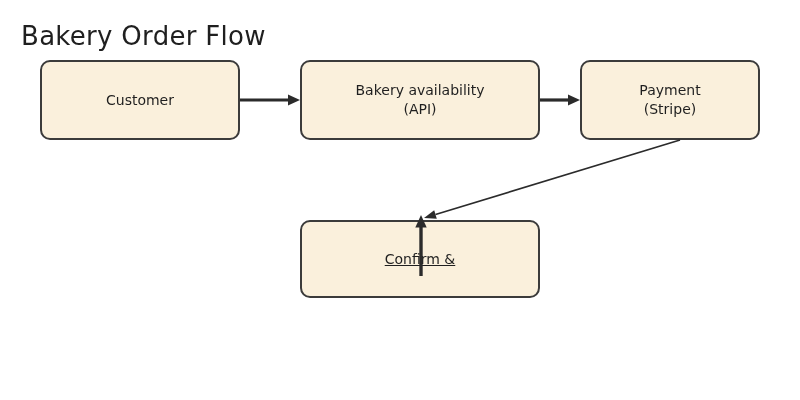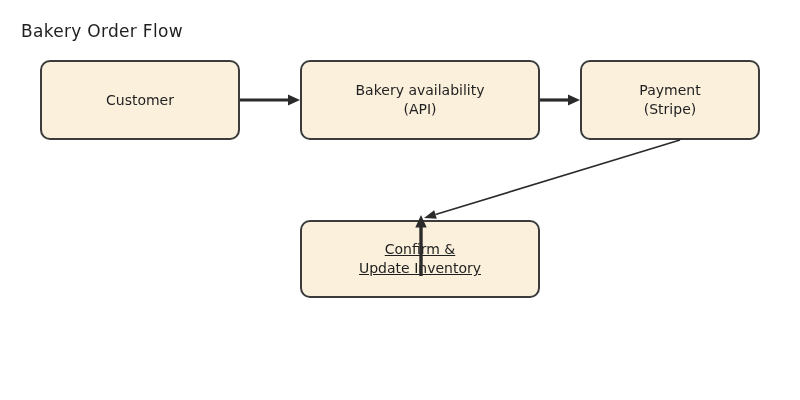--- a/index.html
+++ b/index.html
@@ -15,21 +15,21 @@
     position:relative;
     width:800px; height:400px;
     background:var(--background);
     font-family:"DejaVu Sans", sans-serif;
     overflow:hidden;
   }
   .title{
     position:absolute;
     left:21px; top:21px;
     margin:0;
-    font-size:17px;
+    font-size:26px;
     font-weight:400;
     color:var(--text);
     letter-spacing:0.3px;
   }
   .node{
     position:absolute;
     background:var(--node-fill);
     border:2px solid var(--node-border);
     border-radius:10px;
     display:flex;
@@ -70,21 +70,20 @@
     <span>(API)</span>
   </div>
 
   <div class="node" id="node-payment">
     <span>Payment</span>
     <span>(Stripe)</span>
   </div>
 
   <div class="node" id="node-confirm">
     <span>Confirm &amp;</span>
-    <span>Update Inventory</span>
   </div>
 
   <svg class="edges" viewBox="0 0 800 400" xmlns="http://www.w3.org/2000/svg">
 
     <g>
       <line x1="240" y1="100" x2="290" y2="100" stroke-width="3.2"></line>
       <polygon points="300,100 288,94.6 288,105.4"></polygon>
     </g>
 
     <g>

